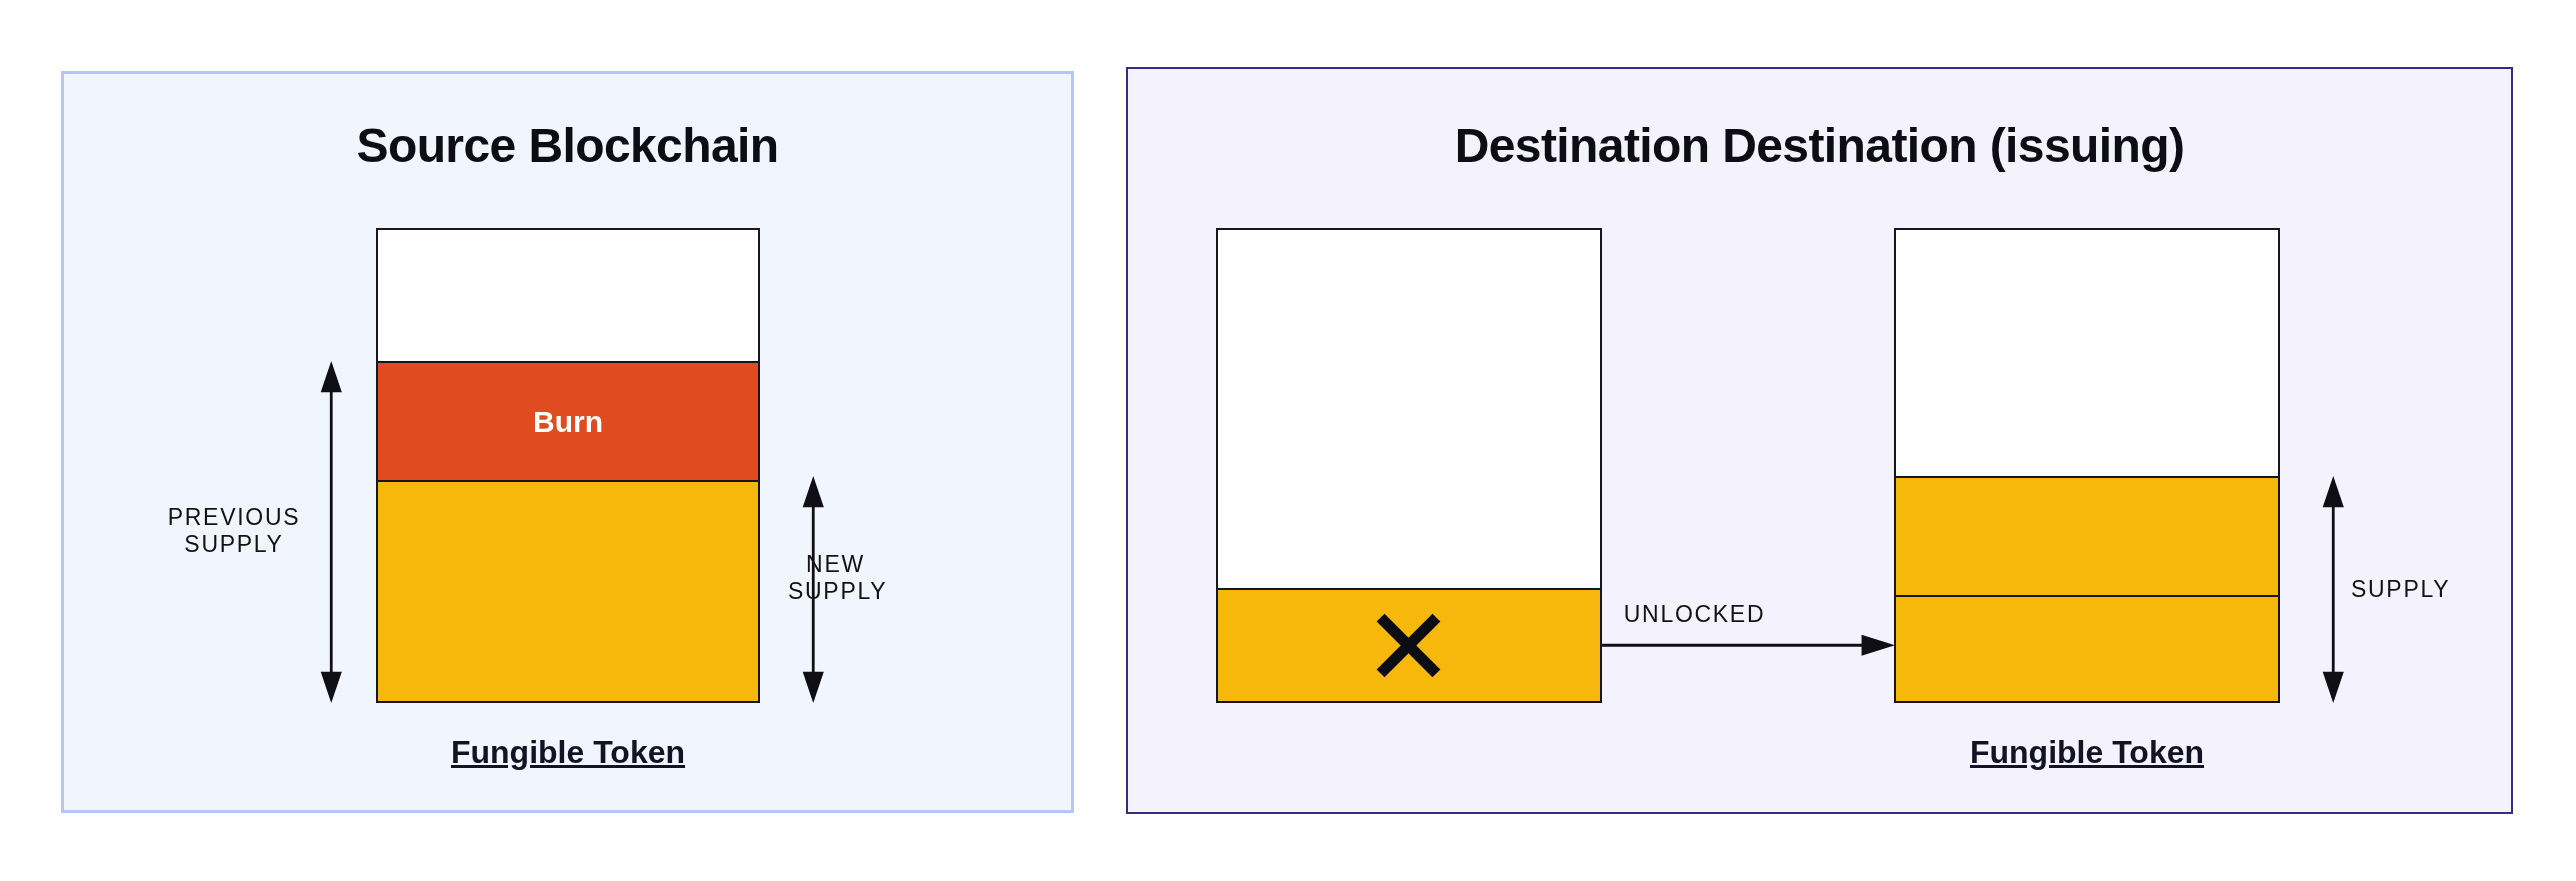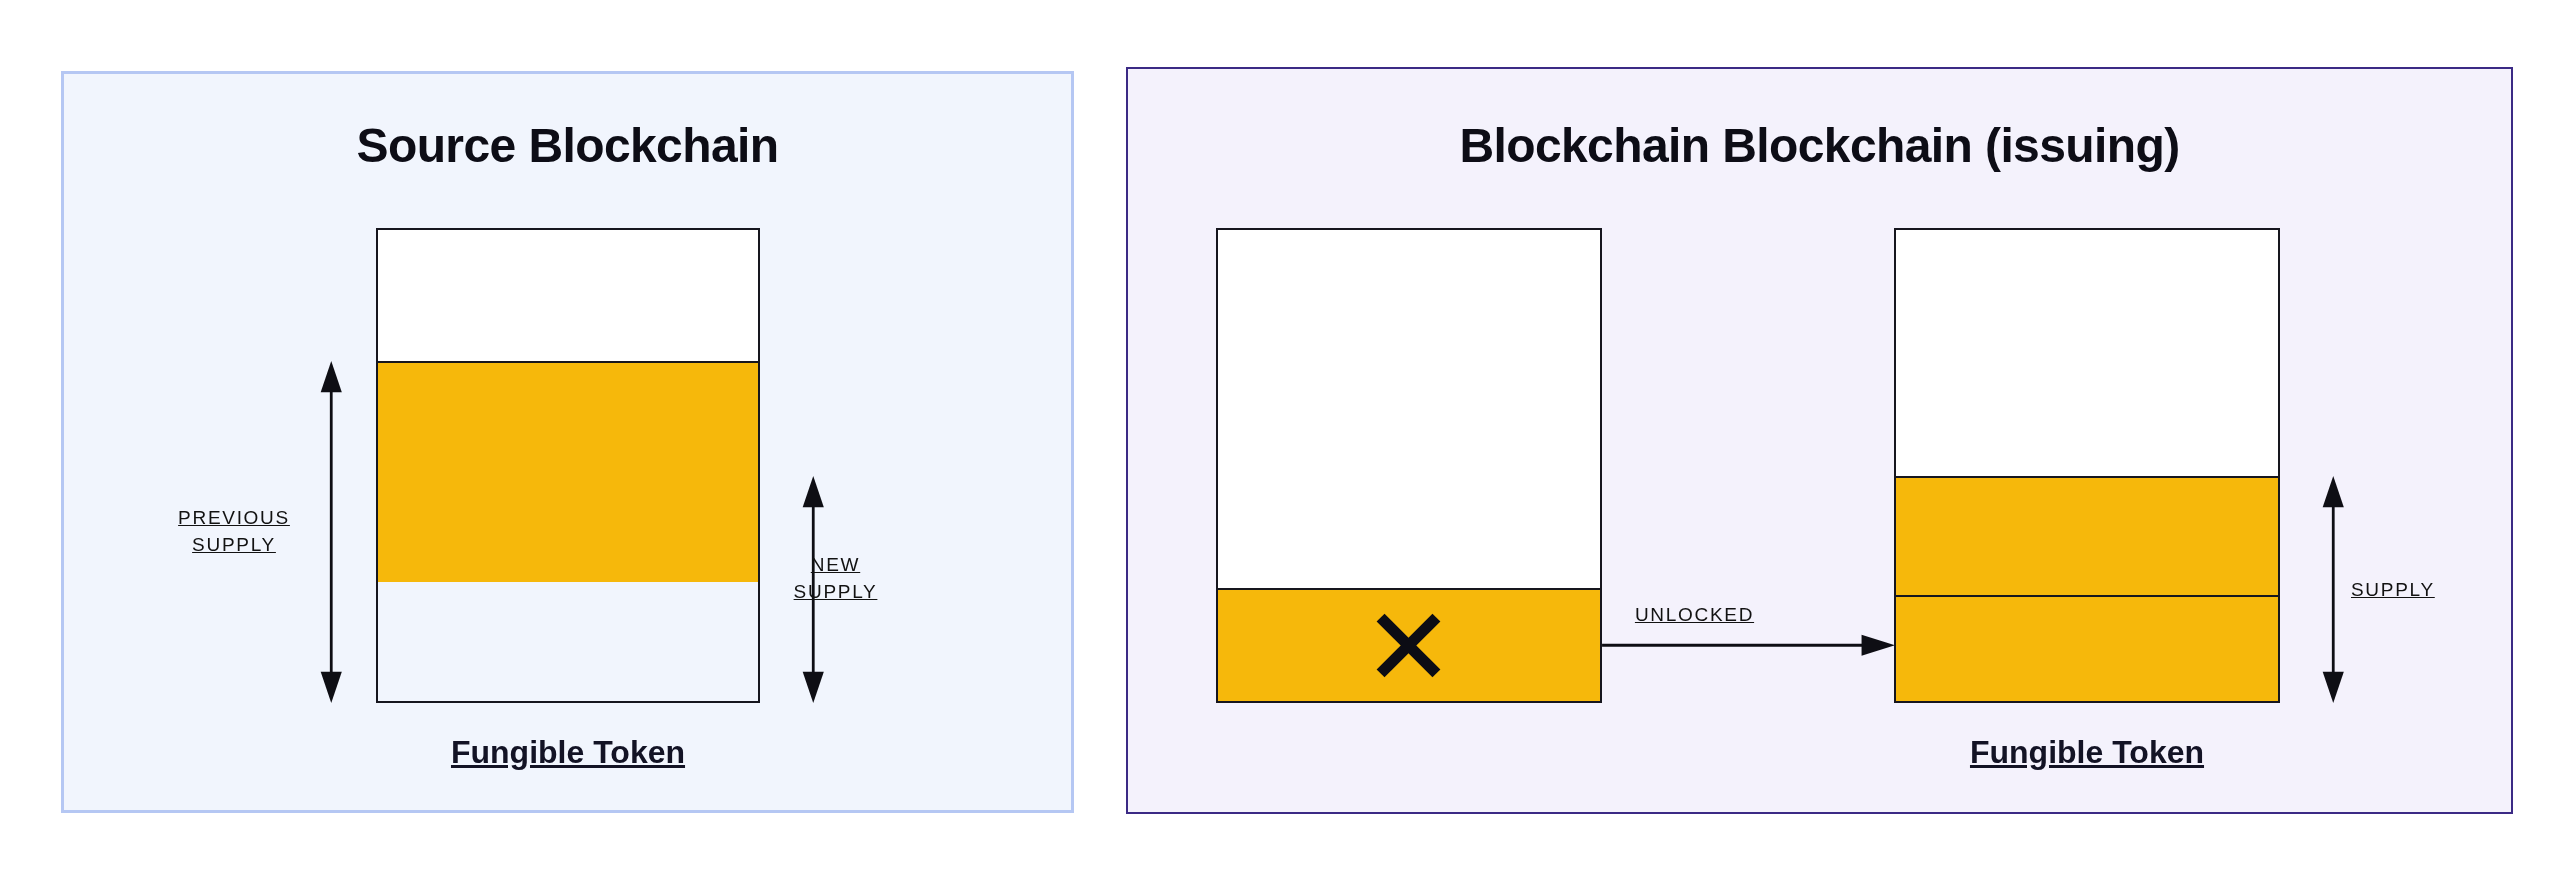--- a/index.html
+++ b/index.html
@@ -18,22 +18,22 @@
   .bar-pool{left:1216px;width:386px;}
   .bar-token{left:1894px;width:386px;}
   .seg{position:relative;box-sizing:border-box;display:flex;align-items:center;justify-content:center;}
   .seg + .seg{border-top:2.2px solid #16161e;}
   .seg-label{font-size:30px;font-weight:700;color:#ffffff;}
   .bar-caption{position:absolute;top:733px;text-align:center;font-size:32px;font-weight:700;
                color:#131325;line-height:39px;text-decoration:underline;}
   .cap-source{left:376px;width:384px;}
   .cap-pool{left:1216px;width:386px;}
   .cap-token{left:1894px;width:386px;}
-  .small-label{position:absolute;font-size:19px;font-weight:400;letter-spacing:1.7px;color:#121212;
-               line-height:27px;text-align:center;text-decoration:underline;}
+  .small-label{position:absolute;font-size:23px;font-weight:400;letter-spacing:1.7px;color:#121212;
+               line-height:27px;text-align:center;}
   .lbl-prev{left:134px;top:504px;width:200px;}
   .lbl-new{left:788px;top:551px;width:95px;}
   .lbl-unlocked{left:1586px;top:601px;width:217px;}
   .lbl-supply{left:2351px;top:576px;width:83px;}
   .arrow{position:absolute;}
   .a-prev{left:319px;top:361px;}
   .a-new{left:801px;top:476px;}
   .a-supply{left:2321px;top:476px;}
   .a-unlocked{left:1602px;top:633px;}
   .x-mark{position:absolute;left:1375px;top:612px;}
@@ -41,20 +41,23 @@
 </head>
 <body>
 
 <div id="canvas">
 
   <div class="panel panel-left" style="background: rgb(241, 245, 253); border-color: rgb(181, 199, 243);"></div>
   <div class="title title-left">Source Blockchain</div>
 
   <div class="bar bar-source">
     <div class="seg" style="height: 27.9%; background: rgb(255, 255, 255);"></div>
+    <div class="seg" style="height: 25.2%; background: rgb(224, 75, 31);">
+      <span class="seg-label">Burn</span>
+    </div>
     <div class="seg" style="height: 46.9%; background: rgb(246, 184, 11);"></div>
   </div>
   <div class="bar-caption cap-source">Fungible Token</div>
 
   <svg class="arrow a-prev" width="24.5" height="342" viewBox="0 0 44 615">
     <line x1="22" y1="42" x2="22" y2="573" stroke="#0e0e14" stroke-width="5"></line>
     <polygon points="22,0 3,56 41,56" fill="#0e0e14"></polygon>
     <polygon points="22,615 3,559 41,559" fill="#0e0e14"></polygon>
   </svg>
   <div class="small-label lbl-prev">
@@ -66,21 +69,21 @@
     <line x1="22" y1="42" x2="22" y2="366" stroke="#0e0e14" stroke-width="5"></line>
     <polygon points="22,0 3,56 41,56" fill="#0e0e14"></polygon>
     <polygon points="22,408 3,352 41,352" fill="#0e0e14"></polygon>
   </svg>
   <div class="small-label lbl-new">
     <div>NEW</div>
     <div>SUPPLY</div>
   </div>
 
   <div class="panel panel-right" style="background: rgb(244, 242, 252); border-color: rgb(59, 42, 133);"></div>
-  <div class="title title-right">Blockchain Blockchain (issuing)</div>
+  <div class="title title-right">Destination Destination (issuing)</div>
 
   <div class="bar bar-pool">
     <div class="seg" style="height: 76%; background: rgb(255, 255, 255);"></div>
     <div class="seg" style="height: 24%; background: rgb(246, 184, 11);"></div>
   </div>
 
   <svg class="x-mark" width="67" height="67" viewBox="0 0 120 120">
     <line x1="10" y1="10" x2="110" y2="110" stroke="#0c0c14" stroke-width="20"></line>
     <line x1="110" y1="10" x2="10" y2="110" stroke="#0c0c14" stroke-width="20"></line>
   </svg>

